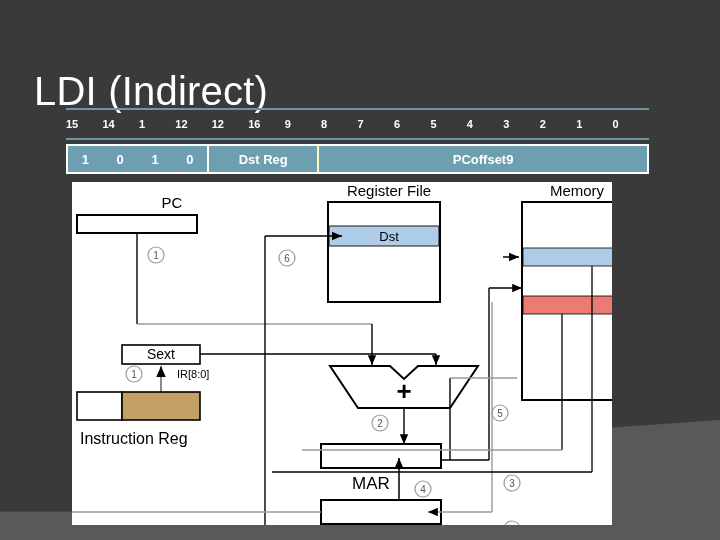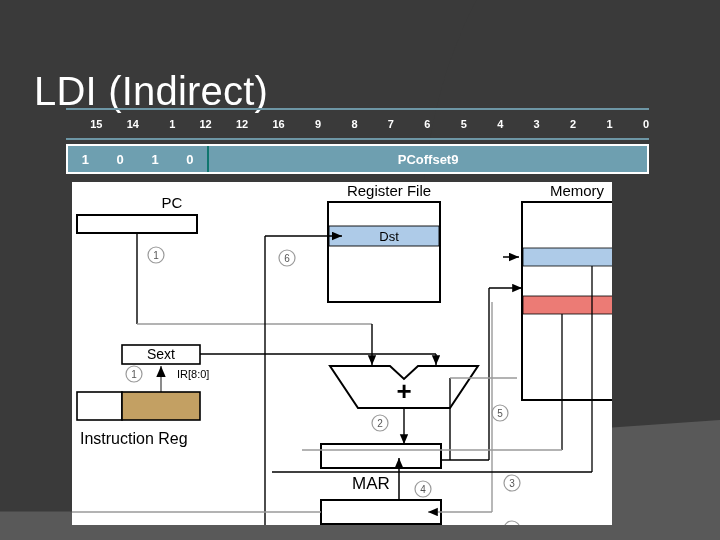--- a/index.html
+++ b/index.html
@@ -44,38 +44,38 @@
   
   #bitstrip{
     position:absolute;left:66px;top:108px;width:583px;height:32px;
     border-top:2px solid #6d96a5;border-bottom:2px solid #6d96a5;
     box-sizing:border-box;
   }
   #bitstrip .bits{
     display:flex;width:100%;height:100%;align-items:center;
   }
   #bitstrip .bit{
-    flex:1 1 0;text-align:right;color:#ffffff;
+    flex:1 1 0;text-align:left;color:#ffffff;
     font-size:11px;font-weight:bold;
   }
 
   
   #fieldbar{
     position:absolute;left:66px;top:144px;width:583px;height:30px;
     border:2px solid #ffffff;box-sizing:border-box;
     display:flex;background:#6e9fb0;
   }
   #fieldbar .seg{
     display:flex;align-items:center;justify-content:center;
     color:#ffffff;font-size:13px;font-weight:bold;
     background:#6e9fb0;box-sizing:border-box;
   }
   #fieldbar .seg.opbit{flex:0 0 34.8px;}
   #fieldbar .seg.dst{flex:0 0 110px;border-left:2px solid #ffffff;}
-  #fieldbar .seg.off{flex:1 1 auto;border-left:2px solid #0f766e;}
+  #fieldbar .seg.off{flex:1 1 auto;border-left:2px solid #fef9c3;}
 
   
   #panel{
     position:absolute;left:72px;top:182px;width:540px;height:343px;
     background:#ffffff;overflow:hidden;
   }
   #panel svg{display:block;width:560px;height:343px;}
 </style>
 </head>
 <body>
@@ -109,20 +109,21 @@
     <span class="bit">1</span>
     <span class="bit">0</span>
   </div>
 </div>
 
 <div id="fieldbar">
   <div class="seg opbit">1</div>
   <div class="seg opbit">0</div>
   <div class="seg opbit">1</div>
   <div class="seg opbit">0</div>
+  <div class="seg dst">Dst Reg</div>
   <div class="seg off">PCoffset9</div>
 </div>
 
 <div id="panel">
   <svg viewBox="0 0 560 343" xmlns="http://www.w3.org/2000/svg">
     <defs>
       <marker id="ah" markerWidth="8" markerHeight="8" refX="7" refY="3" orient="auto">
         <path d="M0,0 L7,3 L0,6 z" fill="#000"></path>
       </marker>
       <marker id="ahl" markerWidth="8" markerHeight="8" refX="7" refY="3" orient="auto">

